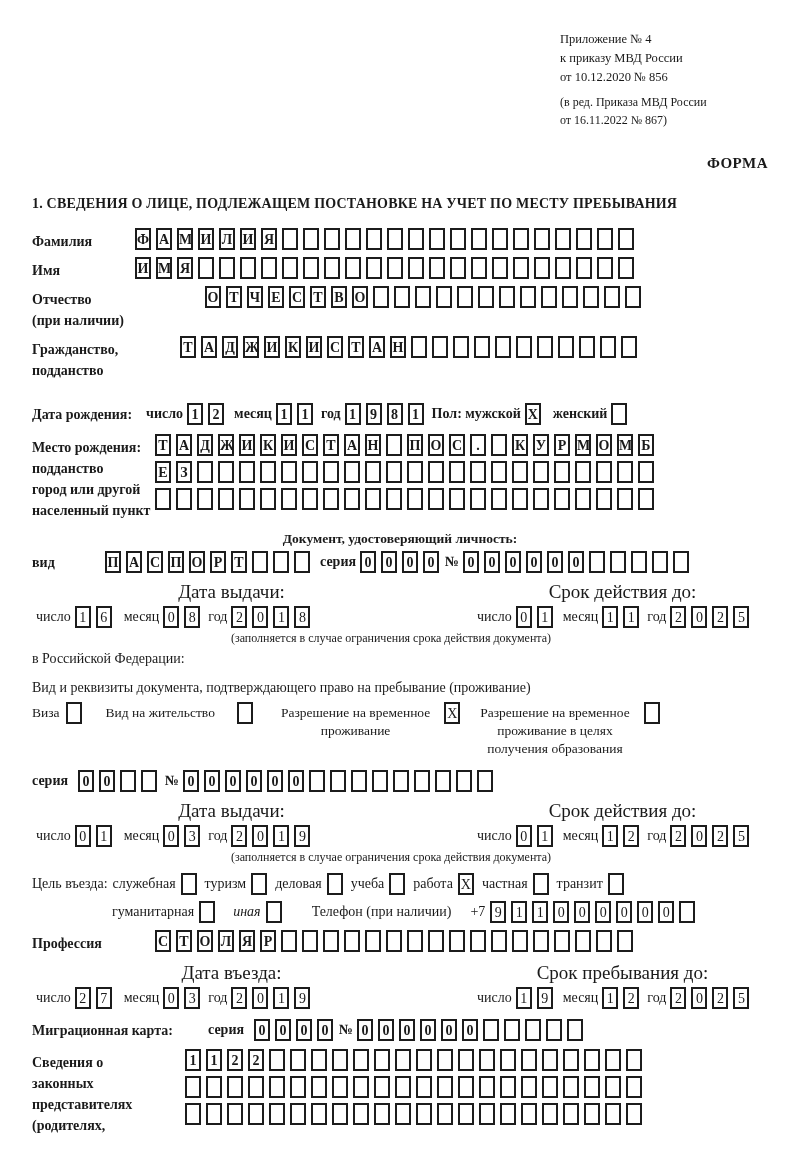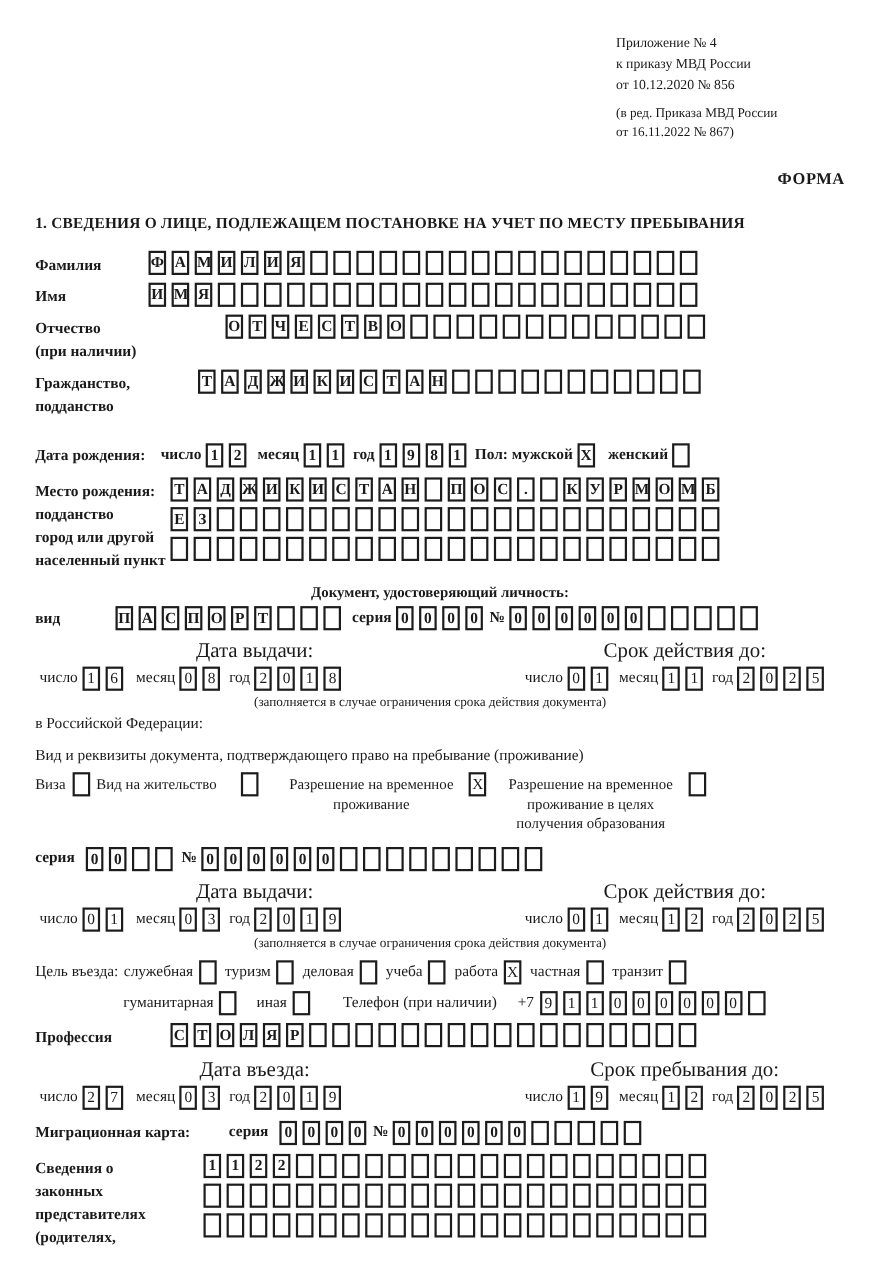--- a/index.html
+++ b/index.html
@@ -398,21 +398,21 @@
   <div class="plain" style="margin-top:2px;">в Российской Федерации:</div>
   <div class="plain">Вид и реквизиты документа, подтверждающего право на пребывание (проживание)</div>
 
   <div class="opts-row">
     <div class="opt">
       <span class="ol left1">Виза</span>
       <div class="boxes">
           <span class="box"></span>
         </div>
     </div>
-    <div class="opt" style="">
+    <div class="opt" style="margin-left:18px;">
       <span class="ol">Вид на жительство</span>
       <div class="boxes" style="margin-left:16px;">
           <span class="box"></span>
         </div>
     </div>
     <div class="opt" style="margin-left:22px;">
       <span class="ol">
         <span>Разрешение на временное</span><br>
         <span>проживание</span>
       </span>
@@ -538,21 +538,21 @@
     <div class="boxes">
         <span class="box"></span>
       </div>
   </div>
 
   <div class="purpose-row" style="margin-top:6px; padding-left:80px;">
     <span class="pl">гуманитарная</span>
     <div class="boxes">
         <span class="box"></span>
       </div>
-    <span class="pl" style="padding-left:10px;">иная</span>
+    <span class="pl" style="padding-left:10px;font-style:italic;">иная</span>
     <div class="boxes">
         <span class="box"></span>
       </div>
     <span class="pl" style="padding-left:22px;">Телефон (при наличии)</span>
     <span class="pl" style="padding-left:14px;">+7</span>
     <div class="boxes">
         <span class="box">9</span>
         <span class="box">1</span>
         <span class="box">1</span>
         <span class="box">0</span>

